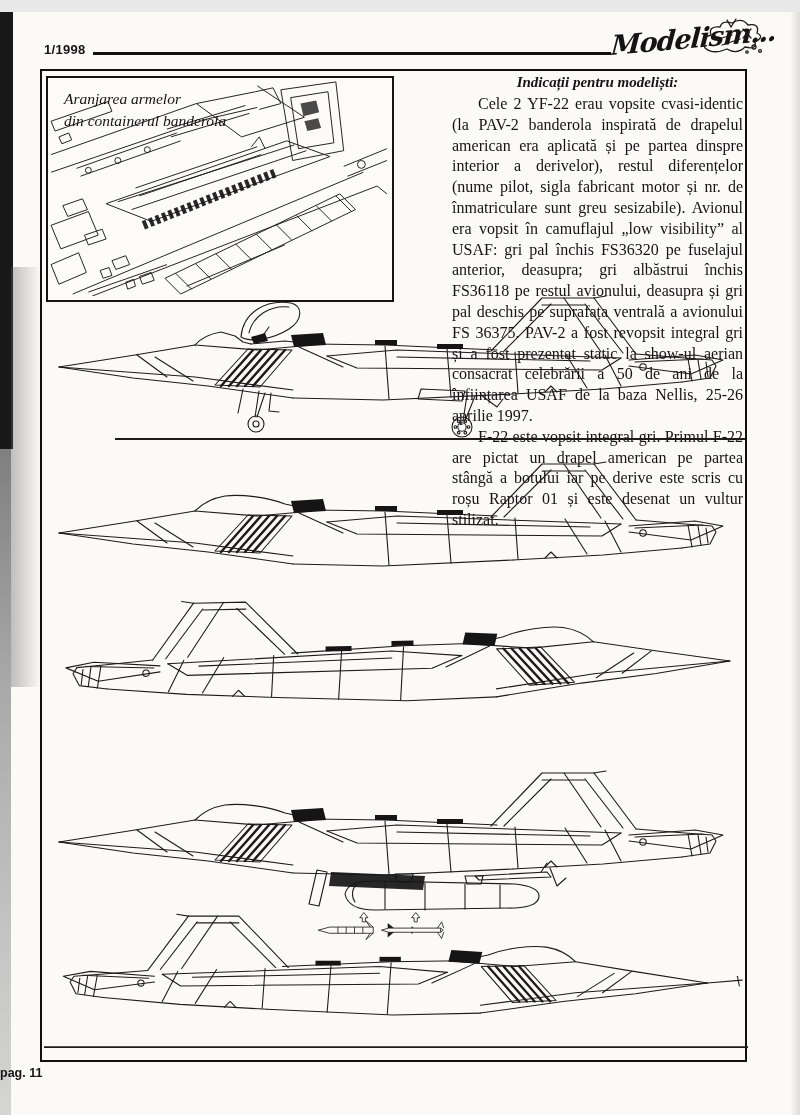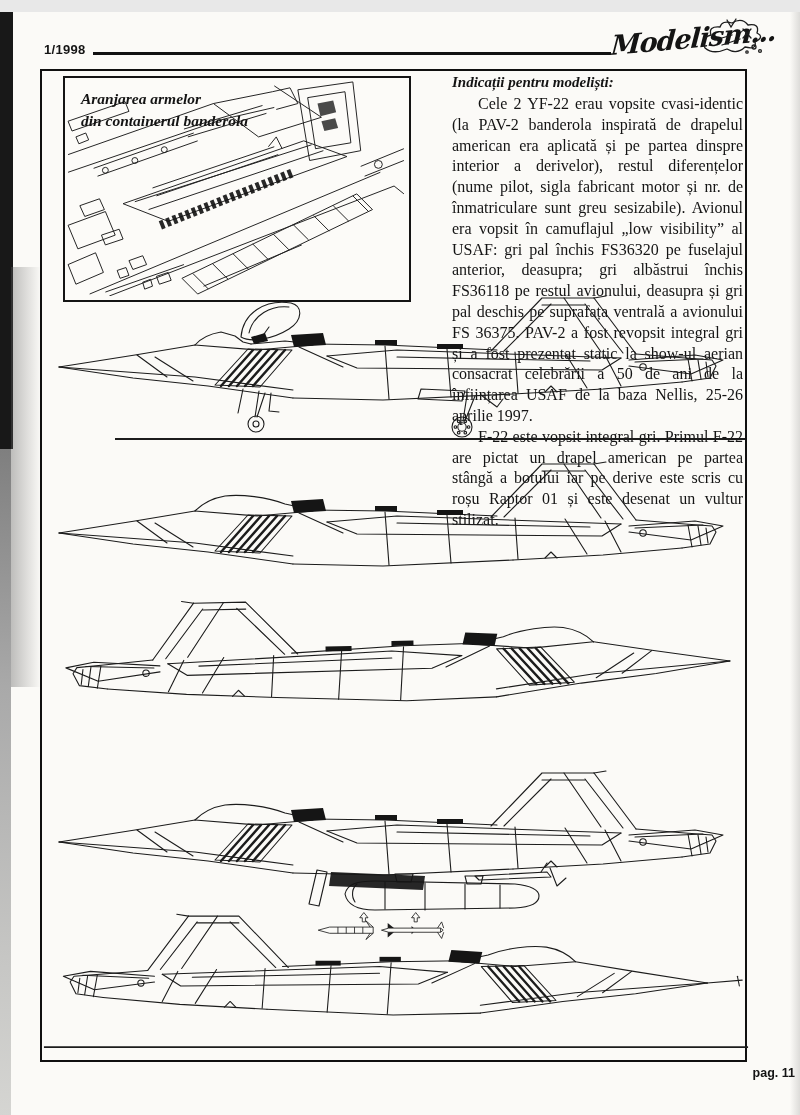--- a/index.html
+++ b/index.html
@@ -23,42 +23,42 @@
     font-weight:bold;font-size:13px;letter-spacing:.3px;}
   .header-rule{position:absolute;left:93px;top:40px;width:518px;height:3px;background:#111;}
   .logo{position:absolute;left:610px;top:18px;font-family:"DejaVu Serif",serif;
     font-style:italic;font-weight:bold;font-size:27px;letter-spacing:-1px;
     transform:rotate(-5deg) skewX(-9deg);transform-origin:left bottom;}
   .doodle{position:absolute;left:697px;top:2px;}
   
   .frame{position:absolute;left:40px;top:57px;width:703px;height:989px;
     border:2.5px solid #101010;}
   
-  .inset{position:absolute;left:63px;top:64px;width:344px;height:222px;
-    border:2px solid #141414;background:#fcfbf8;font-weight:bold;}
+  .inset{position:absolute;left:46px;top:64px;width:344px;height:222px;
+    border:2px solid #141414;background:#fcfbf8;}
   .inset-caption{position:absolute;left:16px;top:10px;font-style:italic;
     font-size:15.5px;line-height:1.45;z-index:2;background:rgba(252,251,248,.0);}
   .inset svg{position:absolute;left:0;top:0;}
   
   .article{position:absolute;left:452px;top:62px;width:291px;}
-  .article-title{font-weight:bold;font-style:italic;font-size:15px;
+  .article-title{text-align:center;font-weight:bold;font-style:italic;font-size:15px;
     margin:0 0 3px 0;}
   .article p{margin:0;font-size:16px;line-height:1.3;text-align:justify;
     text-indent:26px;}
   
   .fig{position:absolute;}
   .fig svg{display:block;}
   .fig0{left:42px;top:281px;width:706px;height:148px;}
   .fig1{left:42px;top:447px;width:706px;height:118px;}
   .fig2{left:40px;top:582px;width:708px;height:150px;transform:rotate(-1.2deg);}
   .fig3{left:42px;top:744px;width:706px;height:165px;}
   .fig4{left:312px;top:898px;width:140px;height:30px;}
   .fig5{left:42px;top:896px;width:708px;height:152px;}
   
-  .footer{position:absolute;left:0;top:1054px;width:795px;text-align:right;
+  .footer{position:absolute;left:0;top:1054px;width:795px;text-align:left;
     font-family:"Liberation Sans",sans-serif;font-weight:bold;font-size:12.5px;}
 </style>
 </head>
 <body>
 
 <div class="page">
 
   <div class="scan-left-black"></div>
   <div class="scan-left-gray"></div>
   <div class="scan-left-shadow"></div>

